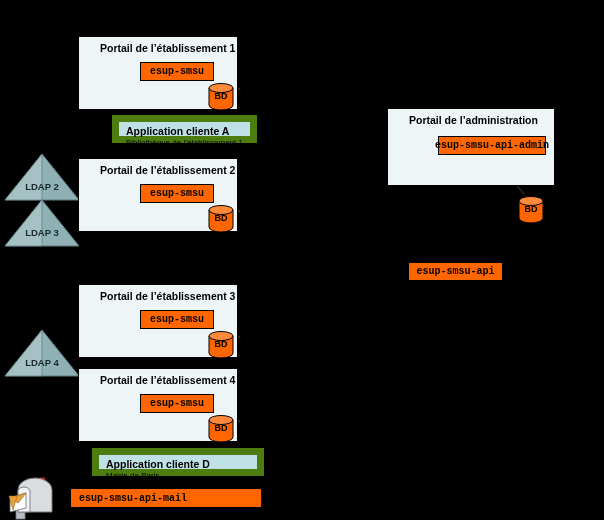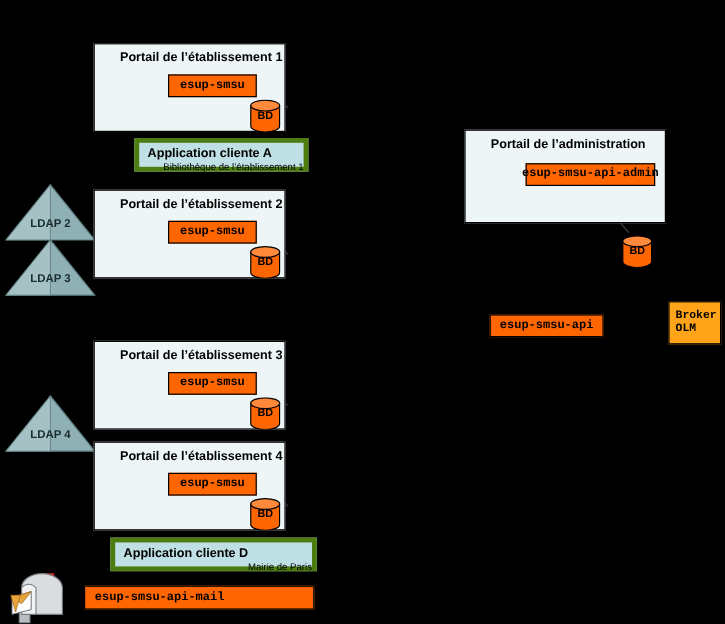--- a/index.html
+++ b/index.html
@@ -57,37 +57,36 @@
     align-items: flex-start;
     justify-content: center;
     padding-left: 5px;
     line-height: 1.15;
     font-size: 9.5px;
   }
   
   .appbox {
     position: absolute;
     background: #bfe0e4;
-    border: 4px solid #4d7c0f;
+    border: 7px solid #4d7c0f;
     box-sizing: border-box;
     padding: 3px 0 0 7px;
   }
   .appbox-title {
     font-size: 10.5px;
     font-weight: bold;
     color: #000000;
     white-space: nowrap;
     line-height: 1.2;
   }
   .appbox-sub {
     font-size: 8px;
     color: #000000;
     white-space: nowrap;
     line-height: 1.3;
-    text-align: right;
   }
   
   .ldap {
     position: absolute;
     width: 76px;
     height: 48px;
   }
   .ldap-label {
     position: absolute;
     left: 0;
@@ -258,24 +257,20 @@
 
   <div class="appbox" style="left:92px; top:448px; width:172px; height:28px;">
     <div class="appbox-title">Application cliente D</div>
     <div class="appbox-sub">Mairie de Paris</div>
   </div>
 
   <div class="svc" style="left:408px; top:243px; width:95px; height:19px;margin-top:19px;">esup-smsu-api</div>
 
   <div class="svc svc-left" style="left:70px; top:488px; width:192px; height:20px;">esup-smsu-api-mail</div>
 
-  <div class="svc svc-amber" style="left:557px; top:251px; width:44px; height:36px;">
-    <span>Broker</span>
-    <span>OLM</span>
-  </div>
 
   <div class="mailbox" style="left:8px; top:476px; width:52px; height:44px;">
     <svg width="52" height="44" viewBox="0 0 52 44" xmlns="http://www.w3.org/2000/svg">
 
       <rect x="8" y="32" width="9" height="11" fill="#b9bcc0" stroke="#76797d" stroke-width="0.8"></rect>
 
       <rect x="33" y="2" width="3" height="26" fill="#c9ccd0" stroke="#8a8d91" stroke-width="0.6"></rect>
 
       <rect x="28" y="2" width="9" height="13" fill="#e02020" stroke="#9c1313" stroke-width="0.7"></rect>
 

